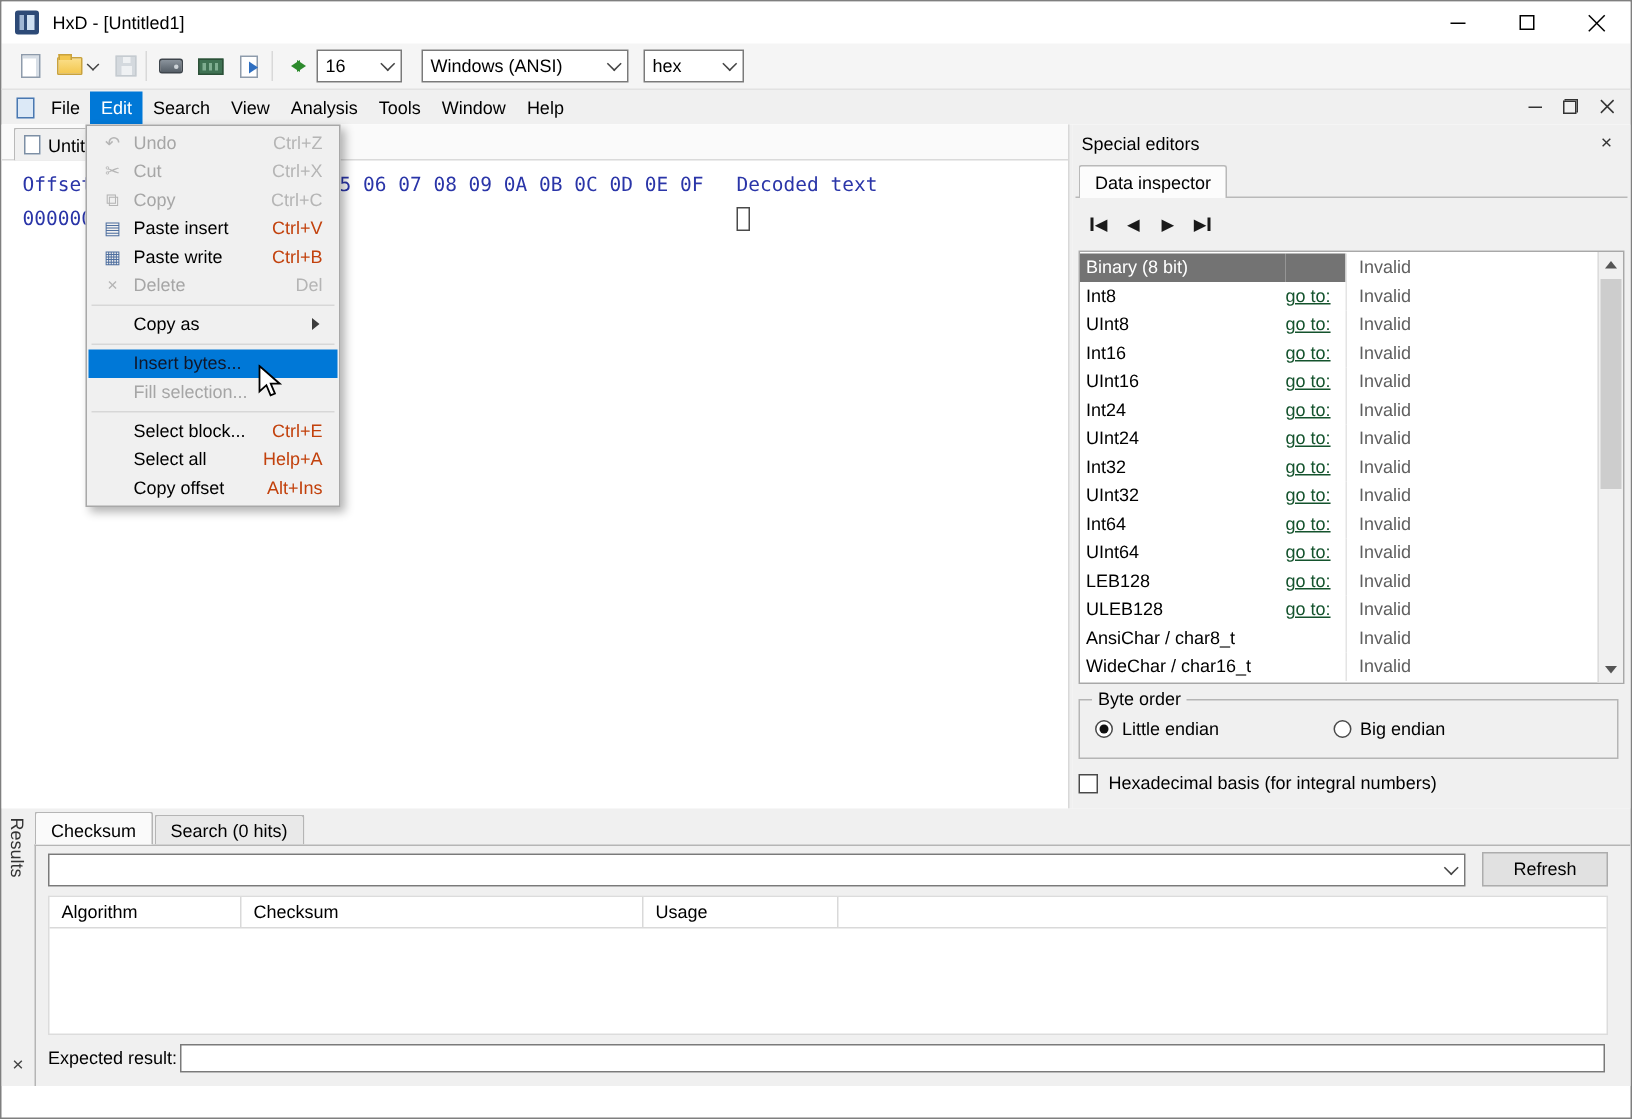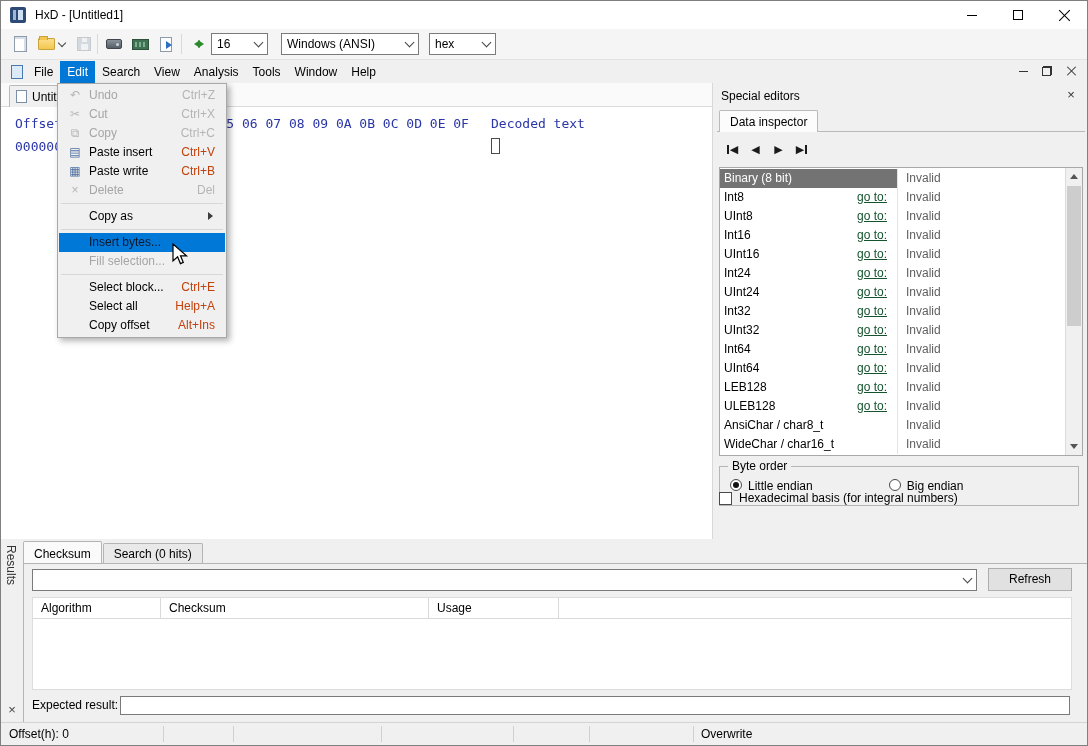--- a/index.html
+++ b/index.html
@@ -95,25 +95,25 @@
   .insp-row.selected .insp-name,.insp-row.selected .insp-goto{background:#737373;color:#fff}
   .sp-scrollbar{position:absolute;top:0;right:0;bottom:0;width:17px;background:#f0f0f0;border-left:1px solid #dcdcdc}
   .sb-arrow{position:absolute;left:0;width:16px;height:17px;display:flex;align-items:center;justify-content:center}
   .sb-up{top:0}.sb-down{bottom:0}
   .sb-up::after{content:"";border:4px solid transparent;border-bottom:5px solid #555;margin-top:-4px}
   .sb-down::after{content:"";border:4px solid transparent;border-top:5px solid #555;margin-bottom:-4px}
   .sb-thumb{position:absolute;left:1px;top:18px;width:14px;height:140px;background:#cdcdcd}
   .byte-order{position:absolute;top:383px;left:4px;right:8px;height:40px;border:1px solid #b5b5b5}
   .bo-legend{position:absolute;top:-8px;left:8px;background:#f0f0f0;padding:0 4px}
   .bo-opts{position:absolute;left:10px;top:12px;display:flex;align-items:center}
-  .radio-opt{display:flex;margin-right:76px;white-space:nowrap}
+  .radio-opt{display:flex;align-items:center;margin-right:76px;white-space:nowrap}
   .radio-opt:last-child{margin-right:0}
   .radio{width:12px;height:12px;border:1px solid #4a4a4a;border-radius:50%;background:#fff;position:relative;margin-right:6px;flex:0 0 auto}
   .radio.checked::after{content:"";position:absolute;left:3px;top:3px;width:4px;height:4px;border-radius:50%;background:#111;box-shadow:0 0 0 1px #111}
-  .hex-basis{position:absolute;top:408px;left:4px;display:flex;align-items:center}
+  .hex-basis{position:absolute;top:432px;left:4px;display:flex;align-items:center}
   .cb-box{width:13px;height:13px;border:1px solid #4a4a4a;background:#fff;margin-right:7px;flex:0 0 auto}
 
   
   .results-panel{position:absolute;left:0;top:538px;right:0;height:185px;background:#f0f0f0}
   .res-side{position:absolute;left:0;top:0;width:22px;height:100%}
   .res-side-label{position:absolute;left:3px;top:6px;writing-mode:vertical-rl;color:#333}
   .res-close{position:absolute;left:3px;top:163px;width:16px;height:16px;text-align:center;line-height:15px;font-size:13px;color:#444;cursor:default}
   .res-tabs{position:absolute;left:22px;top:2px;height:22px;display:flex;align-items:flex-end}
   .res-tab{height:20px;padding:3px 10px 0;background:#e9e9e9;border:1px solid #b5b5b5;border-bottom:none;margin-right:1px;border-radius:2px 2px 0 0}
   .res-tab.active{height:22px;background:#fafafa;padding-top:5px;position:relative;z-index:2}
@@ -467,30 +467,20 @@
         </div>
         <div class="res-tbody"></div>
       </div>
       <div class="expected-row">
         <span class="expected-label">Expected result:</span>
         <input class="expected-input" value="" style="">
       </div>
     </div>
   </div>
 
-  <div class="statusbar">
-    <span class="sb-offset">Offset(h): 0</span>
-    <div class="sb-div" style="left:162px"></div>
-    <div class="sb-div" style="left:232px"></div>
-    <div class="sb-div" style="left:380px"></div>
-    <div class="sb-div" style="left:512px"></div>
-    <div class="sb-div" style="left:588px"></div>
-    <div class="sb-div" style="left:692px"></div>
-    <span class="sb-mode">Overwrite</span>
-  </div>
 
   <div class="edit-menu">
 
       <div class="menu-item disabled">
         <span class="mi-icon">↶</span>
         <span class="mi-label">Undo</span>
         <span class="mi-shortcut">Ctrl+Z</span>
         
       </div>
 

